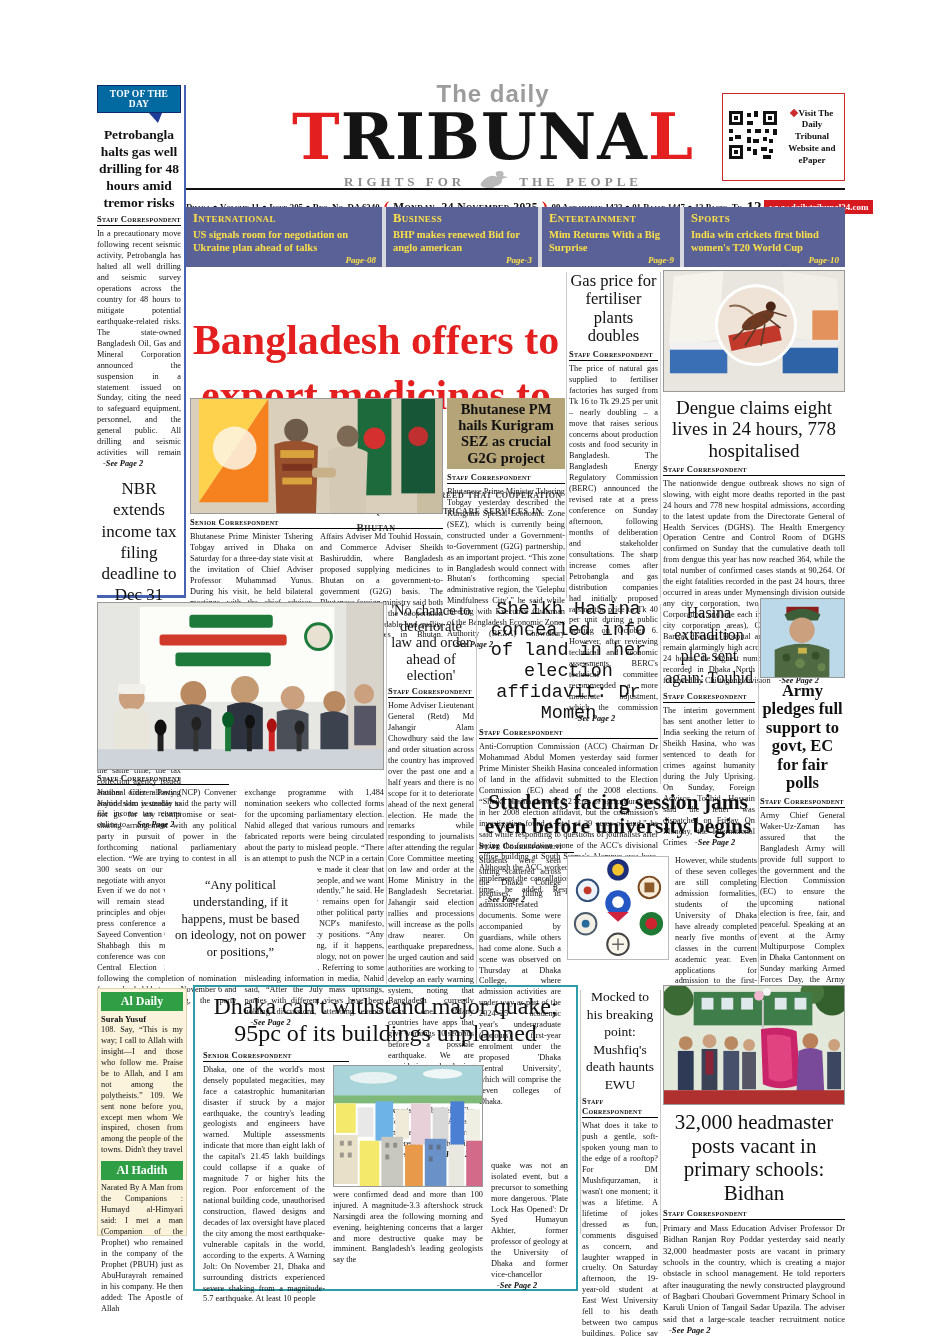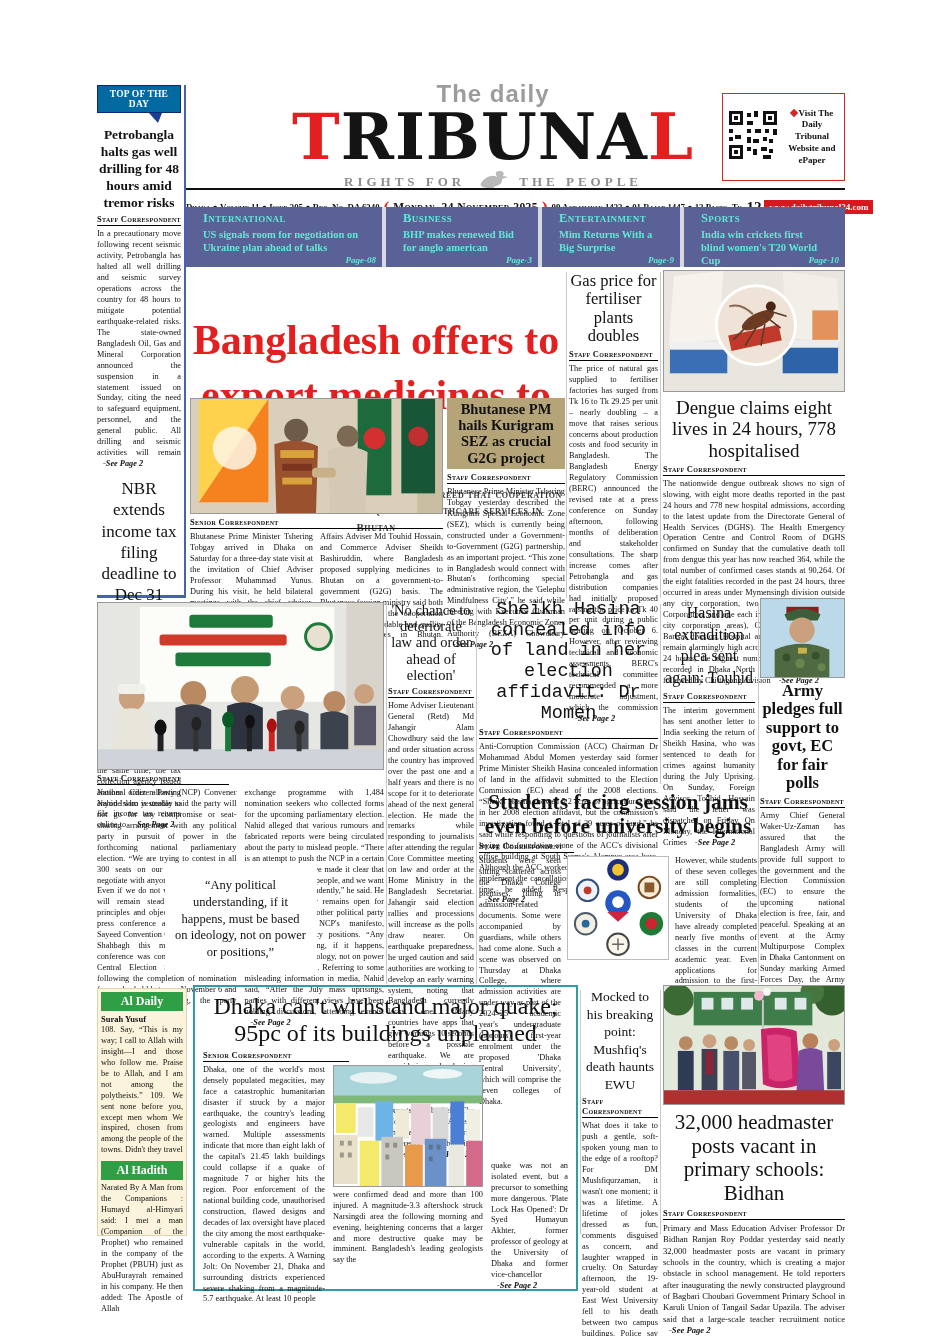--- a/index.html
+++ b/index.html
@@ -37,21 +37,21 @@
   .red-mark{display:inline-block;width:6px;height:6px;background:#cc2a2a;transform:rotate(45deg);margin-right:2px;}
   
   #infobar{position:absolute;left:186px;top:188px;width:659px;height:36px;border-top:2px solid #111;
            display:flex;align-items:center;font-size:8.8px;font-weight:bold;white-space:nowrap;box-sizing:border-box;}
   #infobar .paren{color:#e3201f;font-size:17px;font-weight:bold;margin:0 4px;line-height:1;}
   #infobar #issue-date{font-size:11.5px;letter-spacing:.4px;}
   #infobar #page-price{font-size:15px;margin:0 3px 0 2px;}
   #website-box{background:#d6181f;color:#fff;padding:2px 5px;font-size:9px;font-weight:bold;}
   
   #section-bar{position:absolute;left:186px;top:207px;width:659px;height:60px;display:flex;gap:4px;background:#d8d8e0;}
-  .section-box{background:#5a6197;color:#5eead4;padding:4px 17px;box-sizing:border-box;position:relative;}
+  .section-box{background:#5a6197;color:#fde047;padding:4px 7px;box-sizing:border-box;position:relative;}
   .section-label{font-variant:small-caps;font-weight:bold;font-size:12.5px;letter-spacing:.4px;}
   .section-teaser{font-weight:bold;font-size:10.5px;line-height:1.25;margin-top:2px;}
   .section-page{position:absolute;right:6px;bottom:2px;font-style:italic;font-weight:bold;font-size:9px;}
   
   #lead-head{position:absolute;left:190px;top:271px;width:372px;text-align:center;}
   #lead-headline{color:#e3201f;font-weight:bold;font-size:42px;line-height:1.3;margin-top:42px;}
   #lead-subhead{margin-top:9px;font-variant:small-caps;font-weight:bold;font-size:11px;color:#3c3c3c;
                 letter-spacing:.6px;line-height:1.5;}
   #lead-art{position:absolute;left:190px;top:398px;width:253px;}
   #lead-photo{width:253px;height:116px;border:1px solid #999;box-sizing:border-box;}

